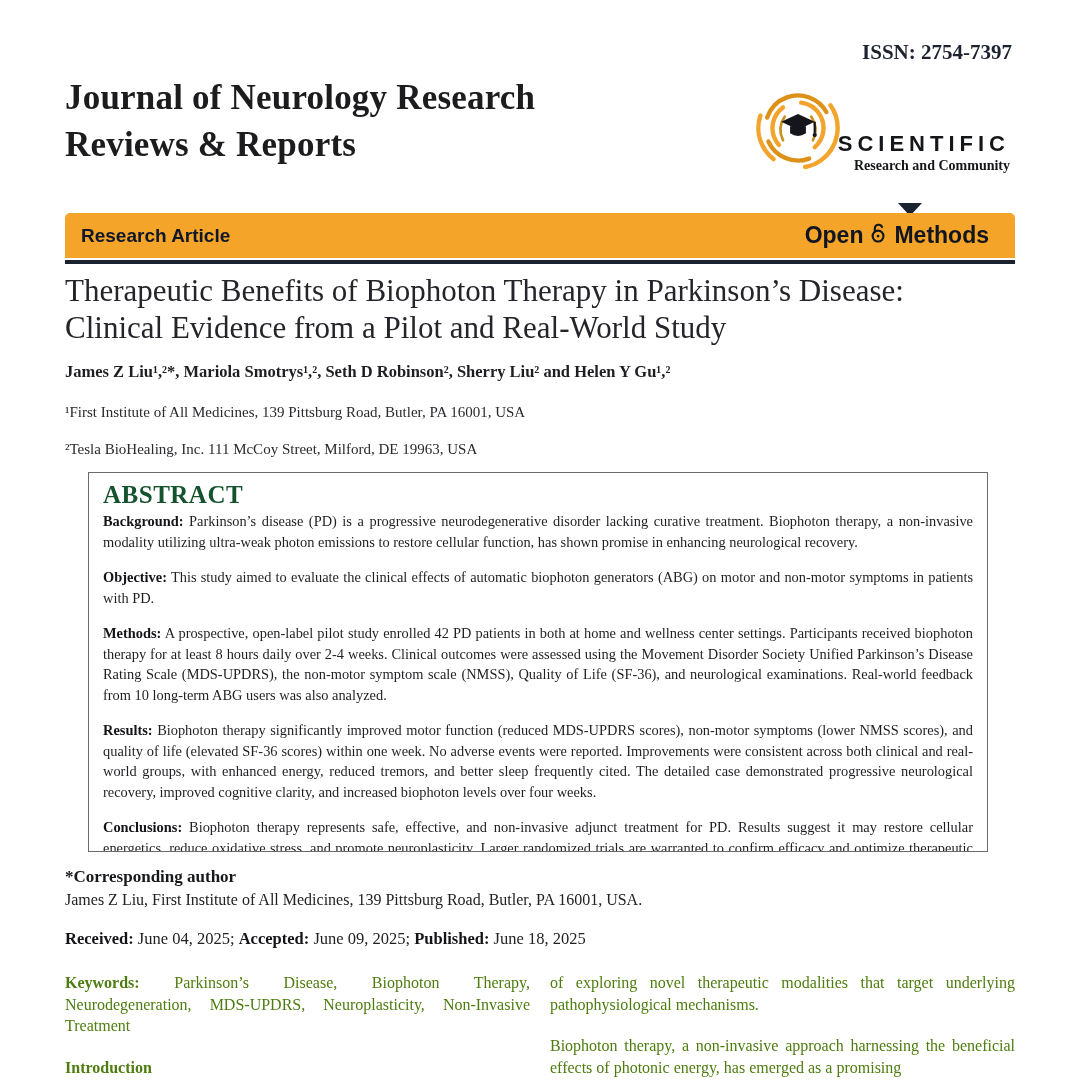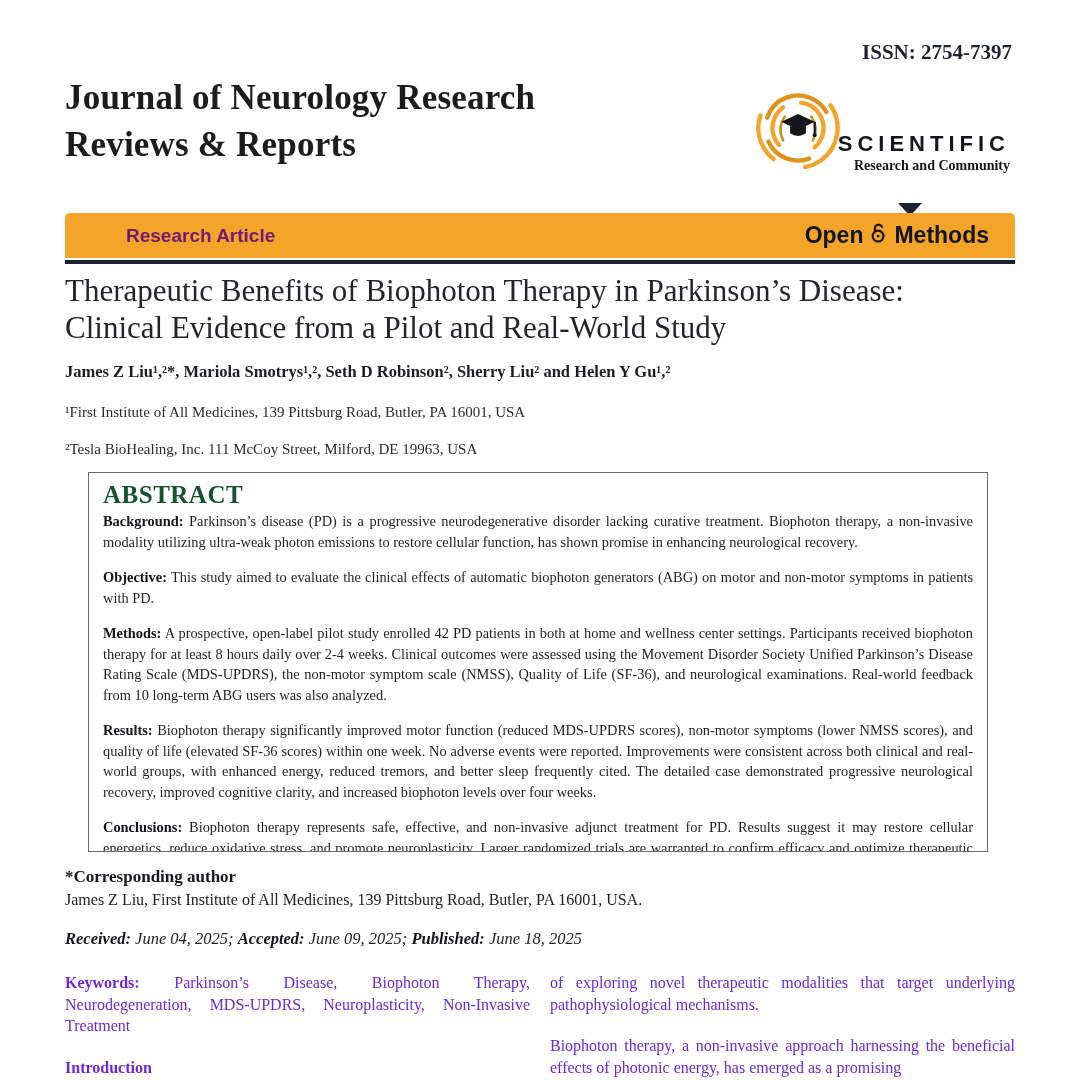--- a/index.html
+++ b/index.html
@@ -14,21 +14,21 @@
   .logo{position:absolute;top:84px;right:70px;display:flex;align-items:center;gap:6px;}
   .logo-text{display:flex;flex-direction:column;align-items:flex-start;margin-left:-10px;margin-top:44px;}
   .logo-name{font-family:"Liberation Sans",sans-serif;font-weight:bold;font-size:22px;
              letter-spacing:5px;color:#15161a;}
   .logo-tag{font-size:14px;font-weight:bold;color:#15161a;margin-top:1px;align-self:flex-end;}
 
   
   .banner{position:absolute;top:213px;left:65px;width:950px;height:45px;background:#F4A428;
           border-radius:5px 5px 0 0;display:flex;align-items:center;justify-content:space-between;
           padding:0 16px;box-sizing:border-box;}
-  .banner-label{font-family:"Liberation Sans",sans-serif;font-weight:bold;font-size:19px;color:#701a75;margin-left:45px;}
+  .banner-label{font-family:"Liberation Sans",sans-serif;font-weight:bold;font-size:19px;color:#0f172a;}
   .open-access{display:flex;align-items:center;gap:5px;font-family:"Liberation Sans",sans-serif;
                font-weight:bold;font-size:23px;color:#10151f;margin-right:10px;}
   .banner-underline{position:absolute;top:260px;left:65px;width:950px;height:4px;background:#1c2330;}
   .banner-triangle{position:absolute;top:203px;right:158px;width:0;height:0;
                    border-left:12px solid transparent;border-right:12px solid transparent;
                    border-top:13px solid #1c2330;}
 
   
   .article-title{position:absolute;top:272px;left:65px;width:960px;font-size:31px;line-height:37px;
                  color:#24242a;font-weight:normal;}
@@ -39,26 +39,26 @@
   
   .abstract-box{position:absolute;top:472px;left:88px;width:900px;height:380px;border:1.5px solid #6b6b6b;
                 box-sizing:border-box;padding:8px 14px 6px 14px;overflow:hidden;}
   .abstract-heading{font-size:25px;font-weight:bold;letter-spacing:.5px;color:#14532d;margin:0 0 2px 0;}
   .abstract-box p{margin:0 0 15px 0;font-size:14.4px;line-height:20.5px;text-align:justify;color:#1f1f23;}
   .abstract-box p b{color:#141418;}
 
   
   .corr-head{position:absolute;top:867px;left:65px;font-size:17px;font-weight:bold;color:#17181c;}
   .corr-text{position:absolute;top:891px;left:65px;font-size:16px;color:#222;}
-  .dates{position:absolute;top:929px;left:65px;font-size:16.5px;color:#222;font-style:italic;}
+  .dates{position:absolute;top:929px;left:65px;font-size:16.5px;color:#222;}
   .dates b{color:#141418;}
 
   
   .columns{position:absolute;top:972px;left:65px;width:950px;height:108px;display:flex;gap:20px;overflow:hidden;}
-  .col{width:465px;font-size:16px;line-height:21.5px;text-align:justify;color:#6d28d9;}
+  .col{width:465px;font-size:16px;line-height:21.5px;text-align:justify;color:#4d7c0f;}
   .col p{margin:0 0 20px 0;}
   .intro-heading{font-weight:bold;margin:0 0 2px 0 !important;}
   .partial{display:block;height:6px;overflow:hidden;line-height:21.5px;}
 </style>
 </head>
 <body>
 
 <div class="page">
 
   <div class="issn">ISSN: 2754-7397</div>

